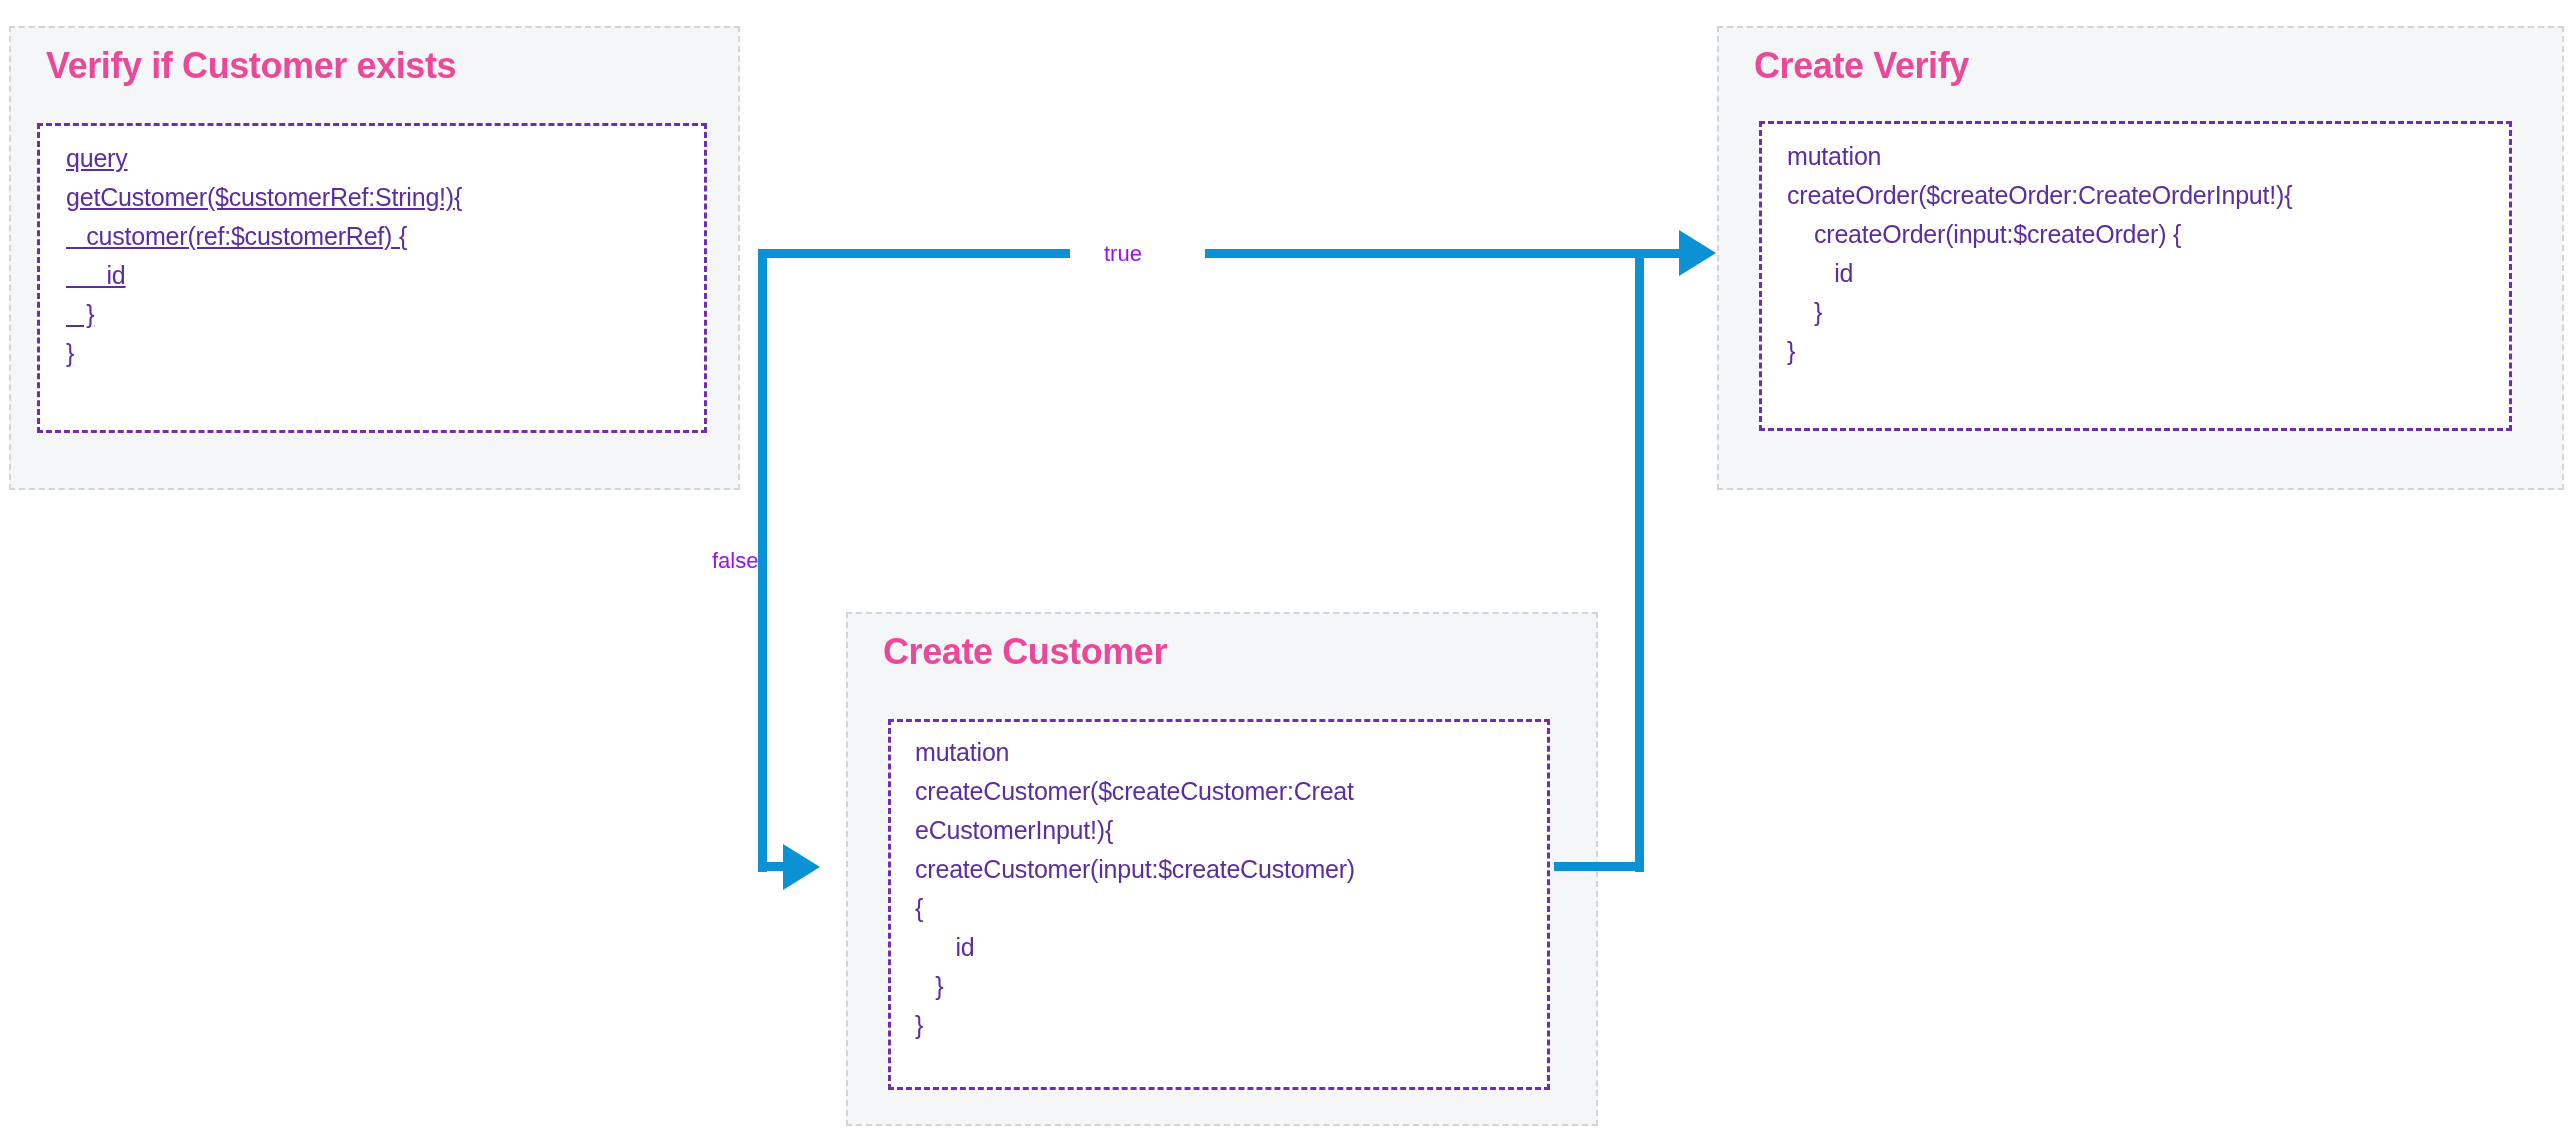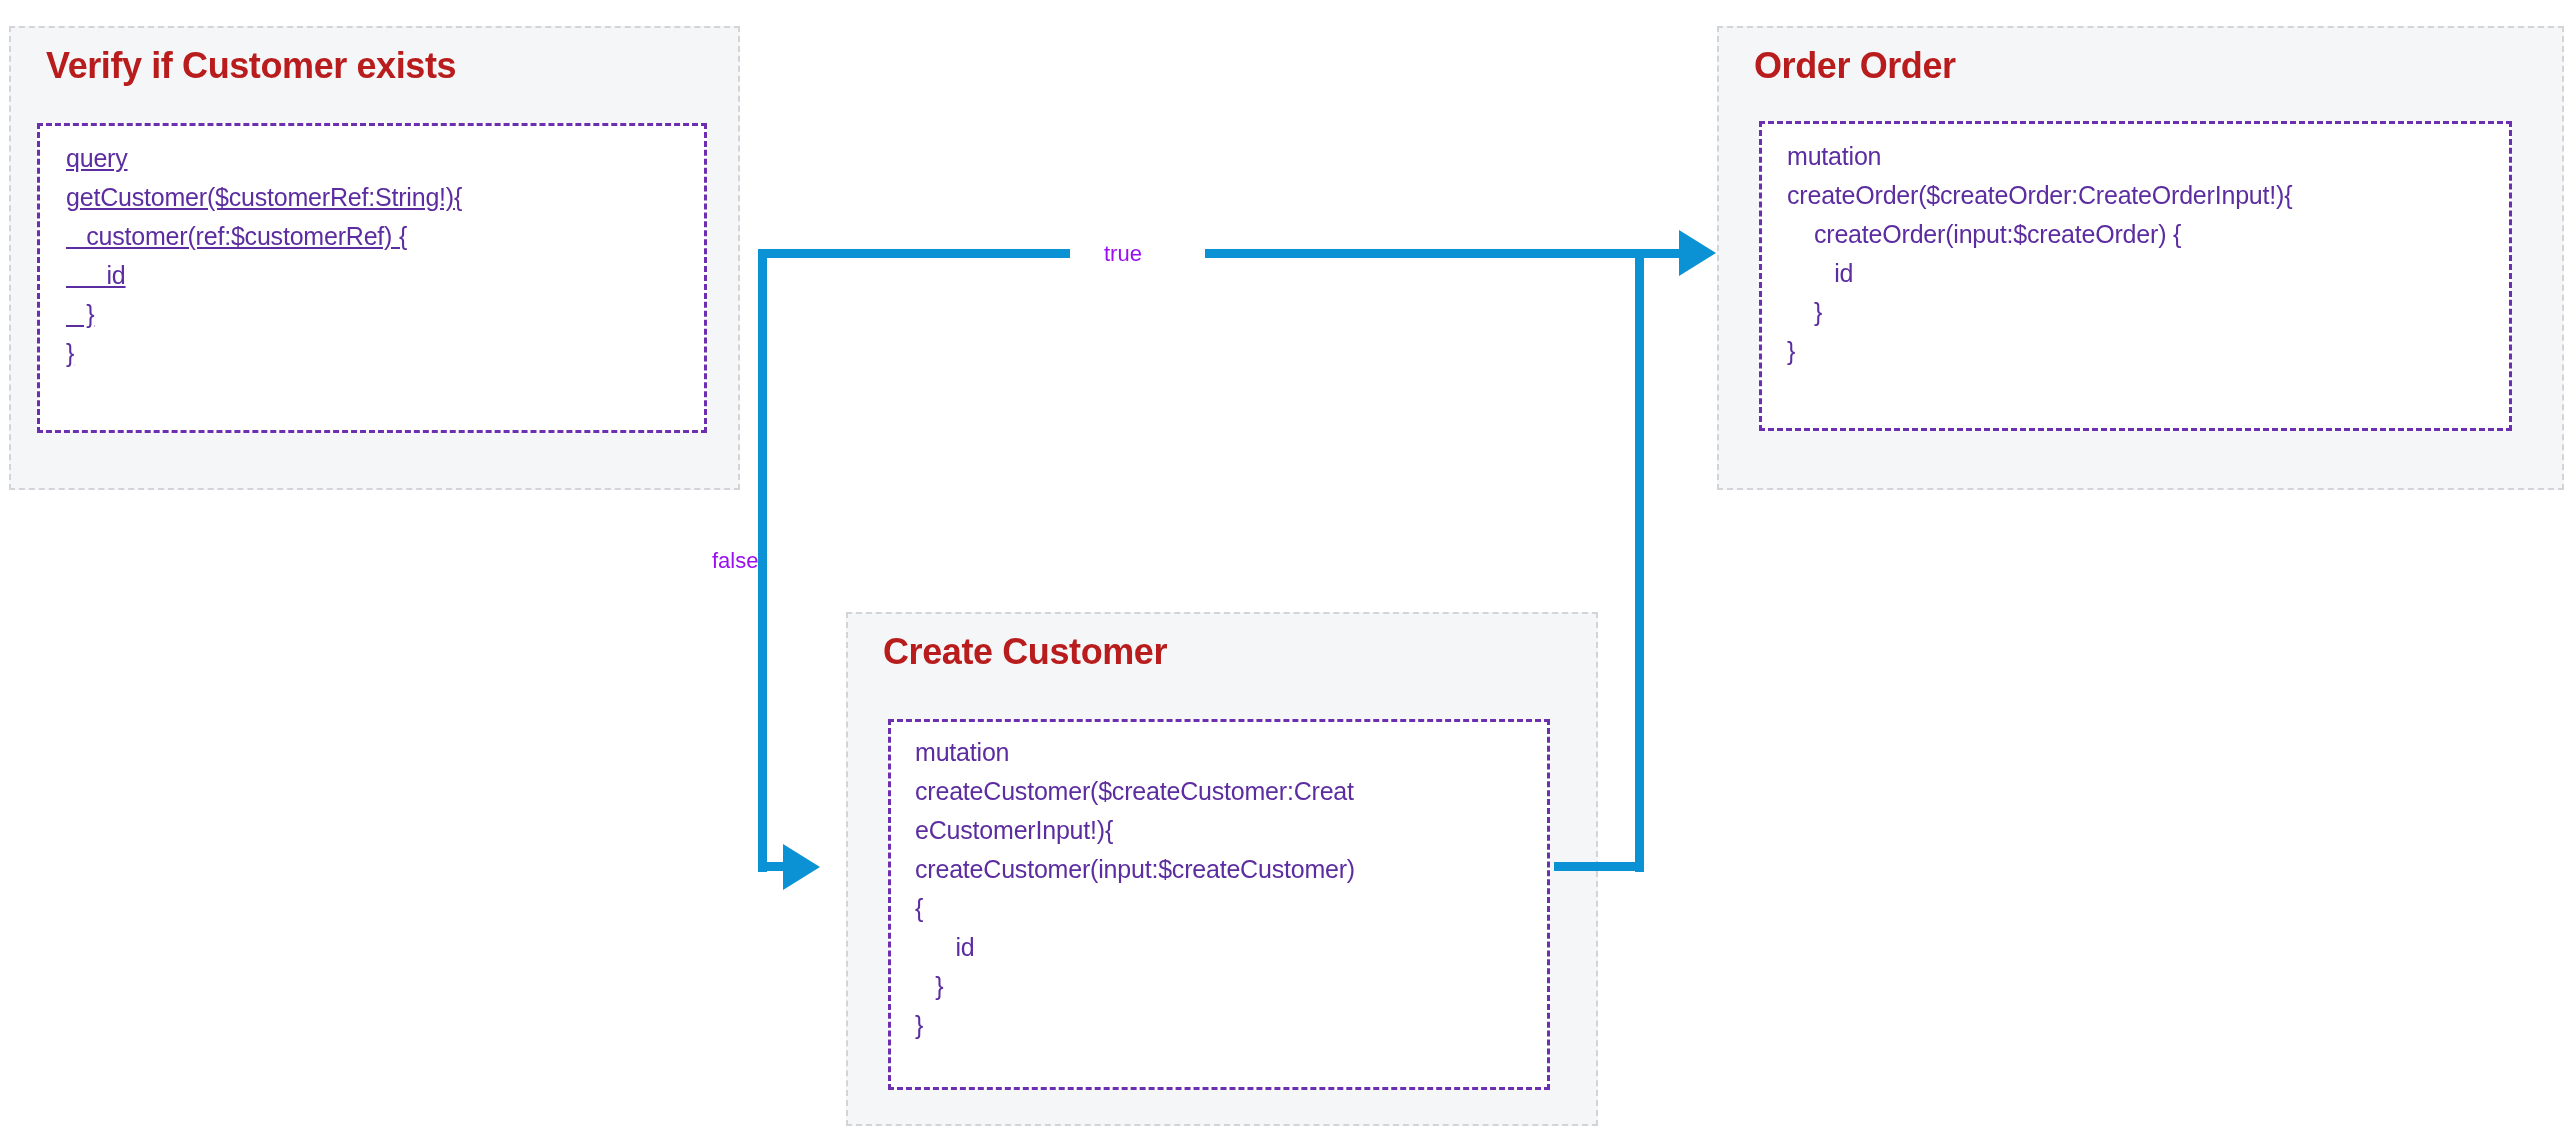--- a/index.html
+++ b/index.html
@@ -23,21 +23,21 @@
   .node {
     position: absolute;
     background: #f5f6f8;
     border: 2.3px dashed #d2d4d8;
     box-sizing: border-box;
   }
 
   
   .node-title {
     position: absolute;
-    color: #b91c1c;
+    color: #ec4899;
     font-family: "Liberation Sans", sans-serif;
     font-weight: bold;
     font-size: 36px;
     line-height: 41px;
     letter-spacing: -0.4px;
     white-space: nowrap;
   }
 
   
   .code-panel {
@@ -91,21 +91,21 @@
 
   <div class="code-text" style="left:66px; top:139px;text-decoration:underline;">query
 getCustomer($customerRef:String!){
    customer(ref:$customerRef) {
       id
    }
 }</div>
 
   <div class="node" style="left:1717px; top:26px; width:847px; height:464px;"></div>
 
-  <div class="node-title" style="left:1754px; top:45px;">Order Order</div>
+  <div class="node-title" style="left:1754px; top:45px;">Create Verify</div>
 
   <div class="code-panel" style="left:1759px; top:121px; width:753px; height:310px;"></div>
 
   <div class="code-text" style="left:1787px; top:137px;">mutation
 createOrder($createOrder:CreateOrderInput!){
     createOrder(input:$createOrder) {
        id
     }
 }</div>
 

